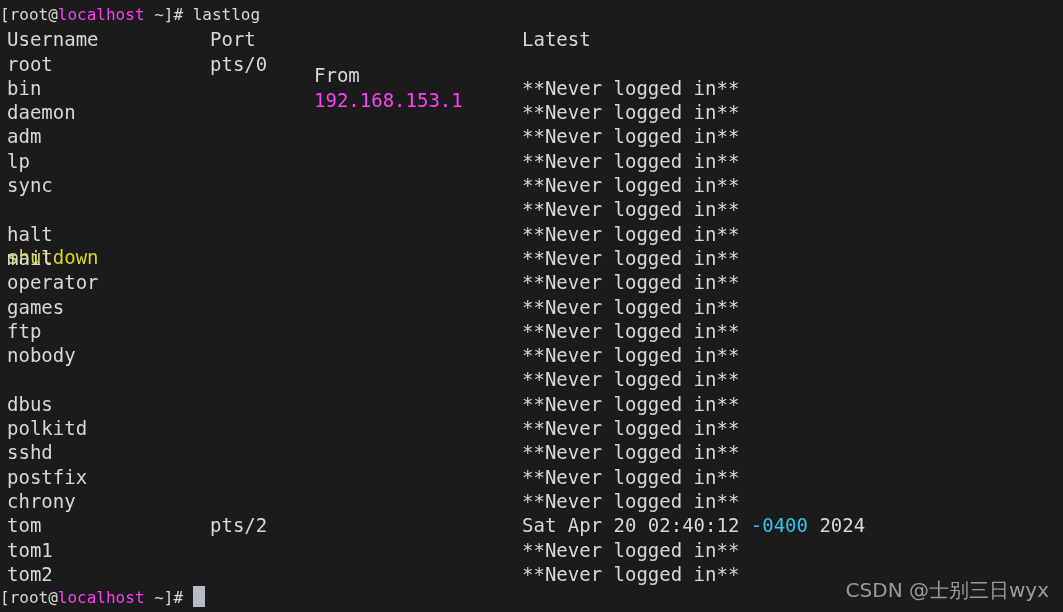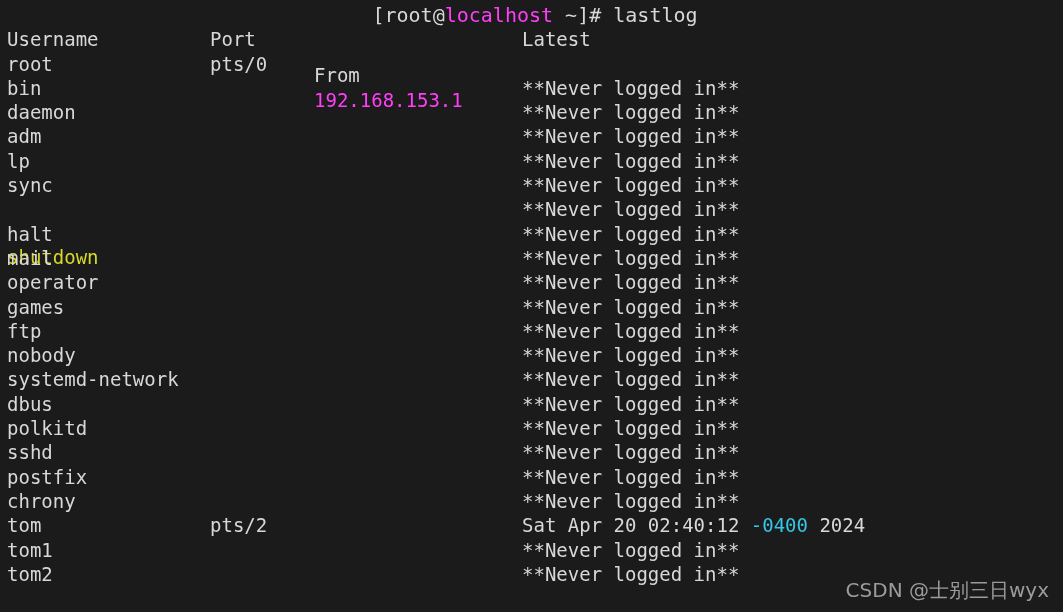--- a/index.html
+++ b/index.html
@@ -37,24 +37,22 @@
   .col-user  { position: absolute; left: 7px;   top: 0; }
   .col-port  { position: absolute; left: 210px; top: 0; }
   .col-from  { position: absolute; left: 314px; top: 0; margin-top: 36px; }
   .col-latest{ position: absolute; left: 522px; top: 0; }
 
   .prompt-line {
     position: relative;
     height: 24.3px;
     line-height: 24.3px;
     white-space: pre;
-    font-size: 20px;
-    padding-left: 7px;
+    font-size: 16px;
     color: #d6d6d6;
-    text-align: center;
   }
 
   .c-white    { color: #d8d8d8; }
   .c-magenta  { color: #ff3ff7; }
   .c-yellow   { color: #d8d82a; margin-top: 48px; }
   .c-cyan     { color: #35c5e8; }
   .c-bracket  { color: #d8d8d8; }
 
   .cursor {
     display: inline-block;
@@ -99,27 +97,28 @@
       <div class="line"><span class="col-user c-white">adm</span><span class="col-latest"><span class="c-white">**Never logged in**</span></span></div>
       <div class="line"><span class="col-user c-white">lp</span><span class="col-latest"><span class="c-white">**Never logged in**</span></span></div>
       <div class="line"><span class="col-user c-white">sync</span><span class="col-latest"><span class="c-white">**Never logged in**</span></span></div>
       <div class="line"><span class="col-user c-yellow">shutdown</span><span class="col-latest"><span class="c-white">**Never logged in**</span></span></div>
       <div class="line"><span class="col-user c-white">halt</span><span class="col-latest"><span class="c-white">**Never logged in**</span></span></div>
       <div class="line"><span class="col-user c-white">mail</span><span class="col-latest"><span class="c-white">**Never logged in**</span></span></div>
       <div class="line"><span class="col-user c-white">operator</span><span class="col-latest"><span class="c-white">**Never logged in**</span></span></div>
       <div class="line"><span class="col-user c-white">games</span><span class="col-latest"><span class="c-white">**Never logged in**</span></span></div>
       <div class="line"><span class="col-user c-white">ftp</span><span class="col-latest"><span class="c-white">**Never logged in**</span></span></div>
       <div class="line"><span class="col-user c-white">nobody</span><span class="col-latest"><span class="c-white">**Never logged in**</span></span></div>
-      <div class="line"><span class="col-user c-white">systemd-network</span><span class="col-latest"><span class="c-white">**Never logged in**</span></span></div>
+      <div class="line"><span class="col-latest"><span class="c-white">**Never logged in**</span></span></div>
       <div class="line"><span class="col-user c-white">dbus</span><span class="col-latest"><span class="c-white">**Never logged in**</span></span></div>
       <div class="line"><span class="col-user c-white">polkitd</span><span class="col-latest"><span class="c-white">**Never logged in**</span></span></div>
       <div class="line"><span class="col-user c-white">sshd</span><span class="col-latest"><span class="c-white">**Never logged in**</span></span></div>
       <div class="line"><span class="col-user c-white">postfix</span><span class="col-latest"><span class="c-white">**Never logged in**</span></span></div>
       <div class="line"><span class="col-user c-white">chrony</span><span class="col-latest"><span class="c-white">**Never logged in**</span></span></div>
       <div class="line"><span class="col-user c-white">tom</span><span class="col-port c-white">pts/2</span><span class="col-latest"><span class="c-white">Sat Apr 20 02:40:12 </span><span class="c-cyan">-0400</span><span class="c-white"> 2024</span></span></div>
       <div class="line"><span class="col-user c-white">tom1</span><span class="col-latest"><span class="c-white">**Never logged in**</span></span></div>
       <div class="line"><span class="col-user c-white">tom2</span><span class="col-latest"><span class="c-white">**Never logged in**</span></span></div>
     </div>
 
+  <div class="prompt-line"><span class="c-bracket">[</span><span class="c-white">root</span><span class="c-white">@</span><span class="c-magenta">localhost</span><span class="c-white"> ~</span><span class="c-bracket">]</span><span class="c-white"># </span><span class="cursor"></span></div>
 
   <div id="watermark">CSDN @士别三日wyx</div>
 
 </div>
 
 </body></html>

